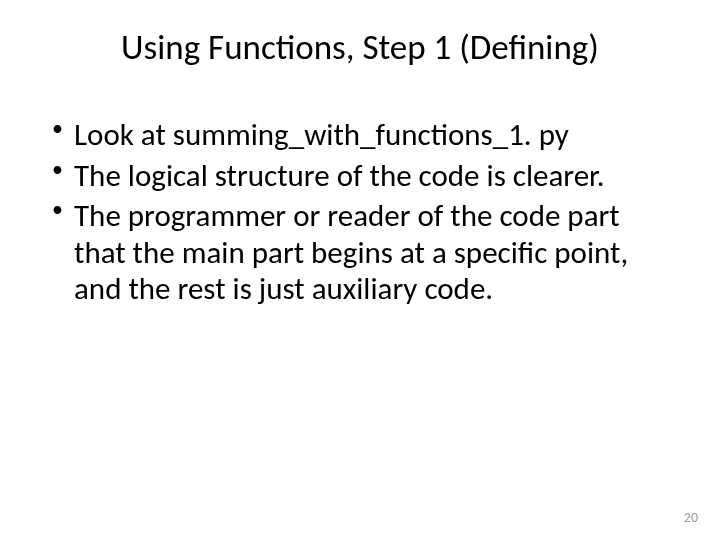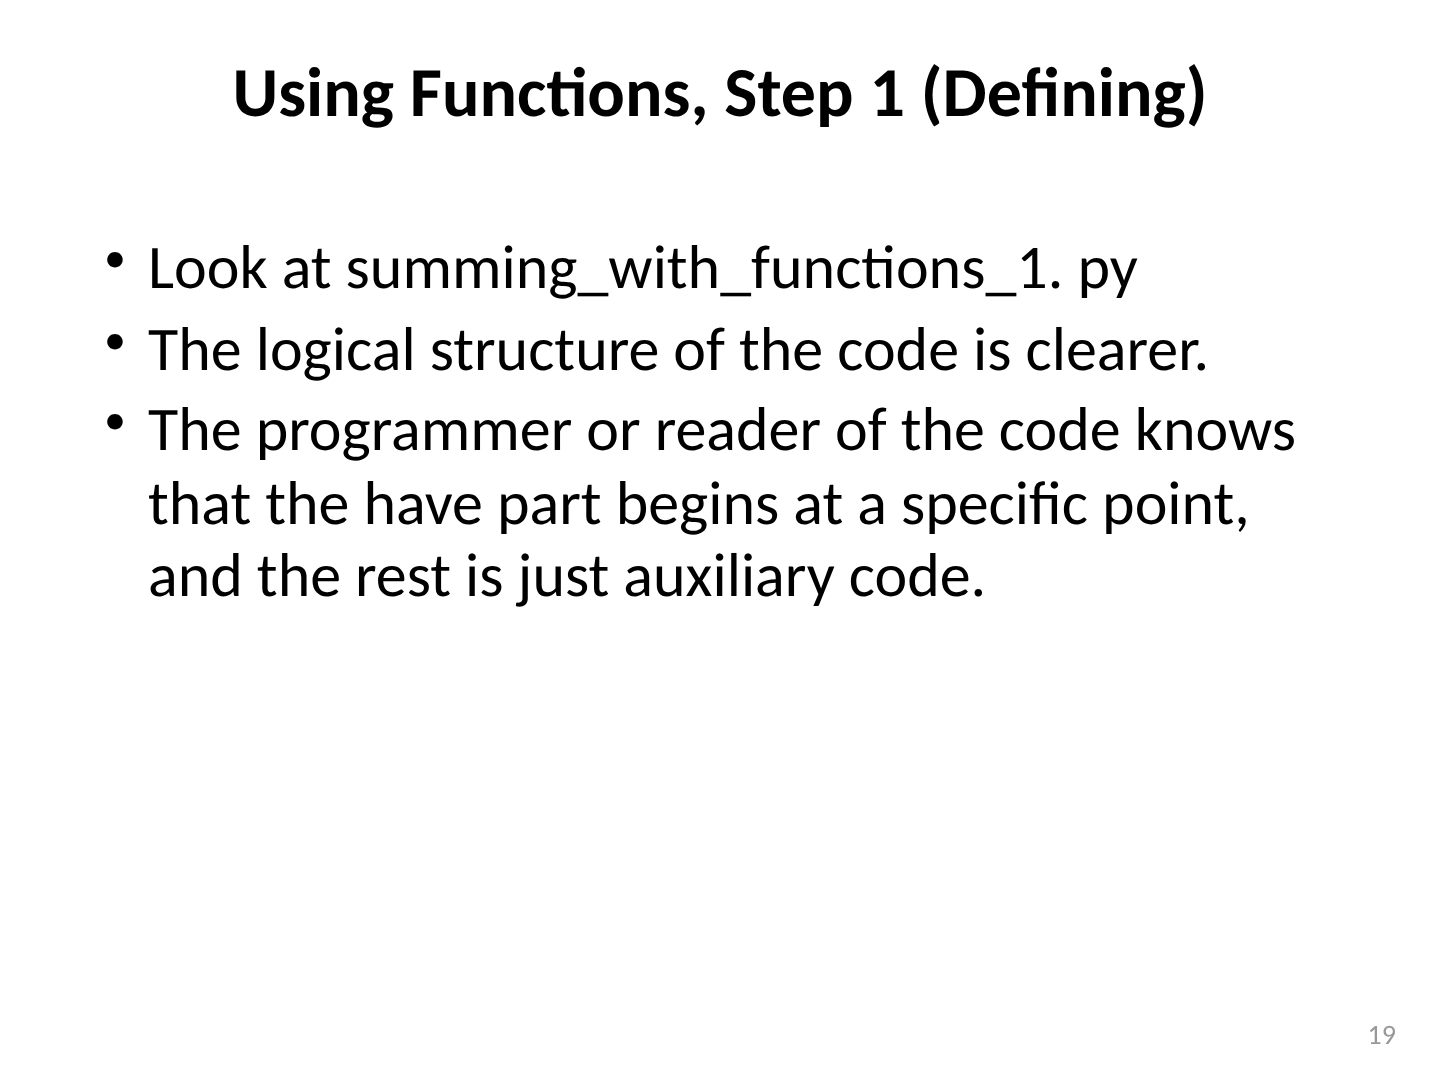--- a/index.html
+++ b/index.html
@@ -1,30 +1,30 @@
 <!DOCTYPE html>
 <html><head>
 <meta charset="utf-8">
 <style>
   * { margin: 0; padding: 0; box-sizing: border-box; }
   html, body { width: 720px; height: 540px; background: #fff; font-family: Calibri, "Segoe UI", Arial, sans-serif; color: #000; }
   .slide { width: 720px; height: 540px; position: relative; padding: 20px 48px 0 48px; }
-  .title { font-size: 35px; font-weight: 700; text-align: center; letter-spacing: 0px; margin-top: 6px; margin-bottom: 48px; }
+  .title { font-size: 35px; font-weight: 400; text-align: center; letter-spacing: 0px; margin-top: 6px; margin-bottom: 48px; }
   .body { font-size: 31px; line-height: 1.18; }
   ul.bullets { list-style: none; padding-left: 0; }
   ul.bullets li { position: relative; padding-left: 26px; margin-bottom: 4px; }
   ul.bullets li::before { content: "•"; position: absolute; left: 4px; top: 0; font-size: 22px; line-height: 1.2; }
   .pagenum { position: absolute; right: 22px; bottom: 14px; font-size: 14px; color: #999; }
 </style>
 </head>
 <body>
 
 <div class="slide">
   <h1 class="title">Using Functions, Step 1 (Defining)</h1>
   <div class="body">
     <ul class="bullets">
       <li>Look at summing_with_functions_1. py</li>
       <li>The logical structure of the code is clearer.</li>
-      <li>The programmer or reader of the code knows that the have part begins at a specific point, and the rest is just auxiliary code.</li>
+      <li>The programmer or reader of the code part that the main part begins at a specific point, and the rest is just auxiliary code.</li>
     </ul>
   </div>
-  <div class="pagenum">19</div>
+  <div class="pagenum">20</div>
 </div>
 
 </body></html>

